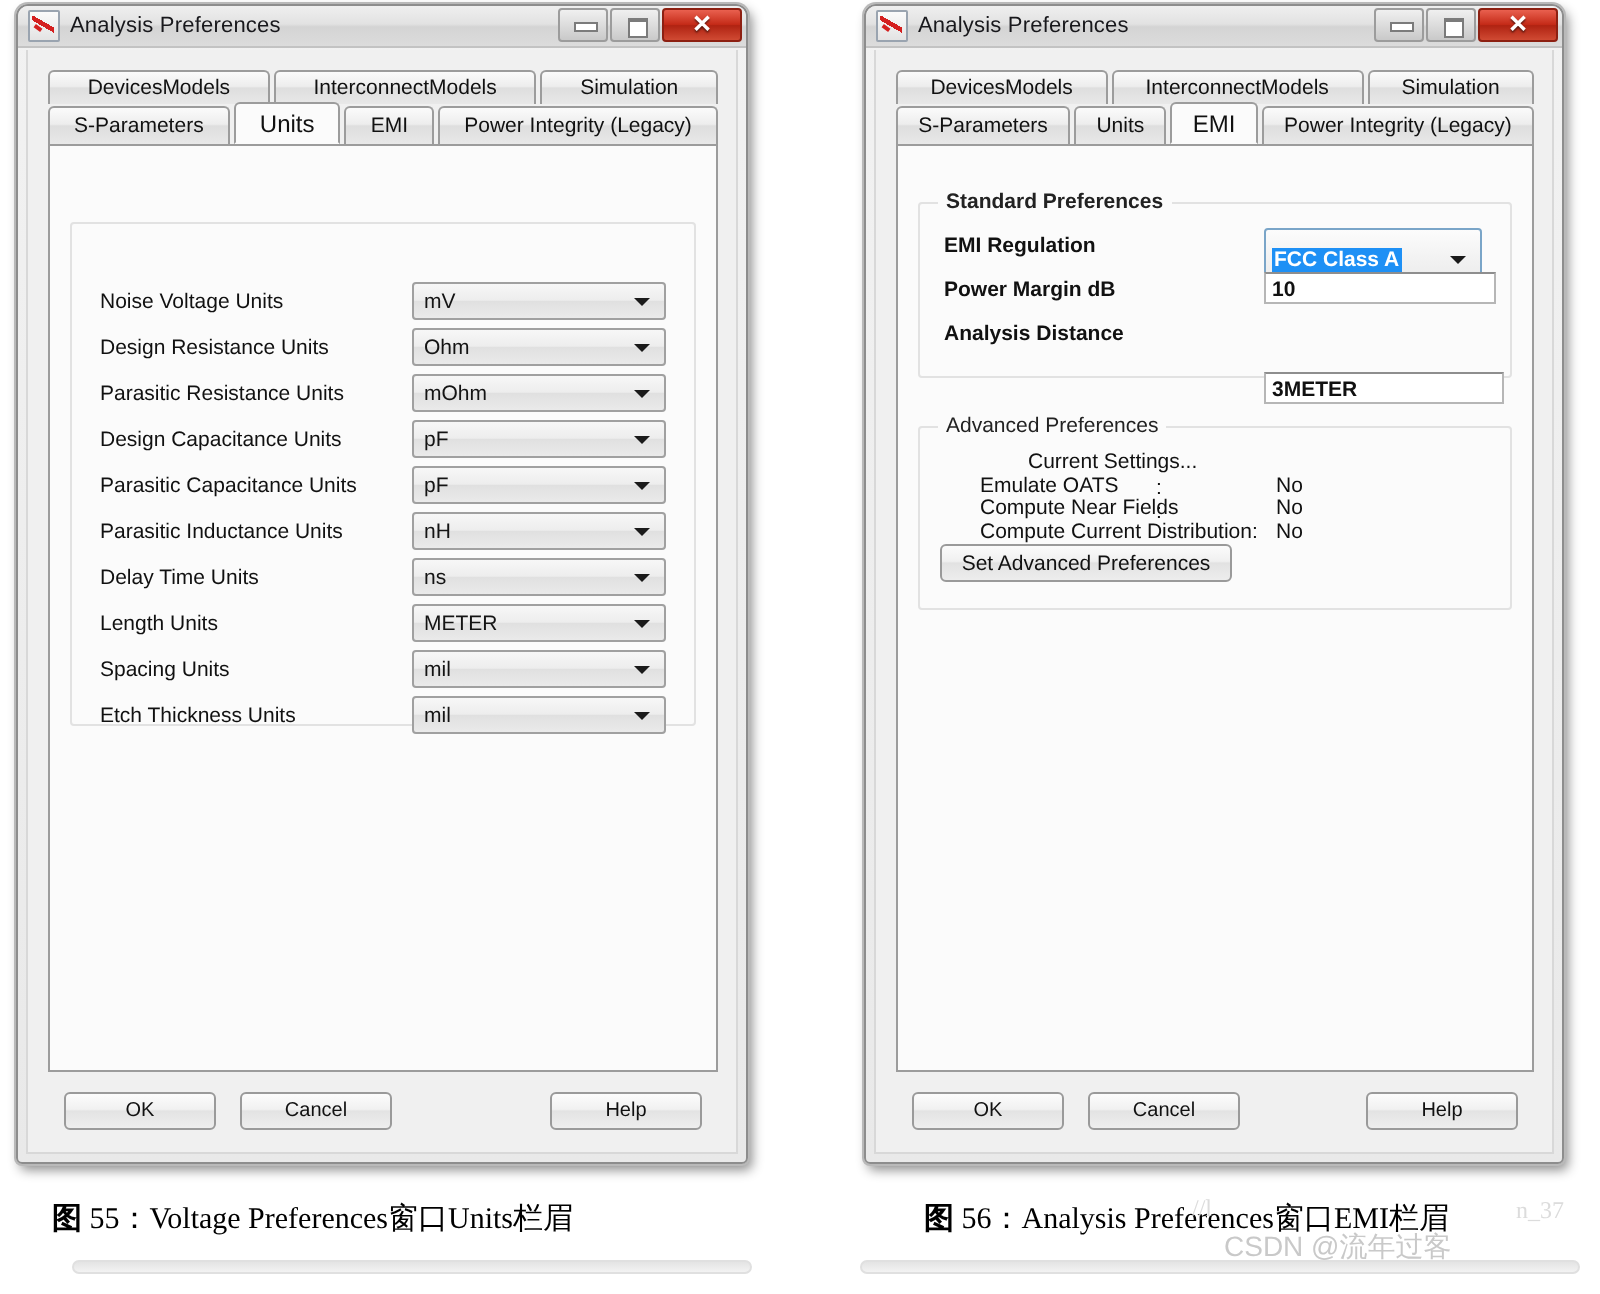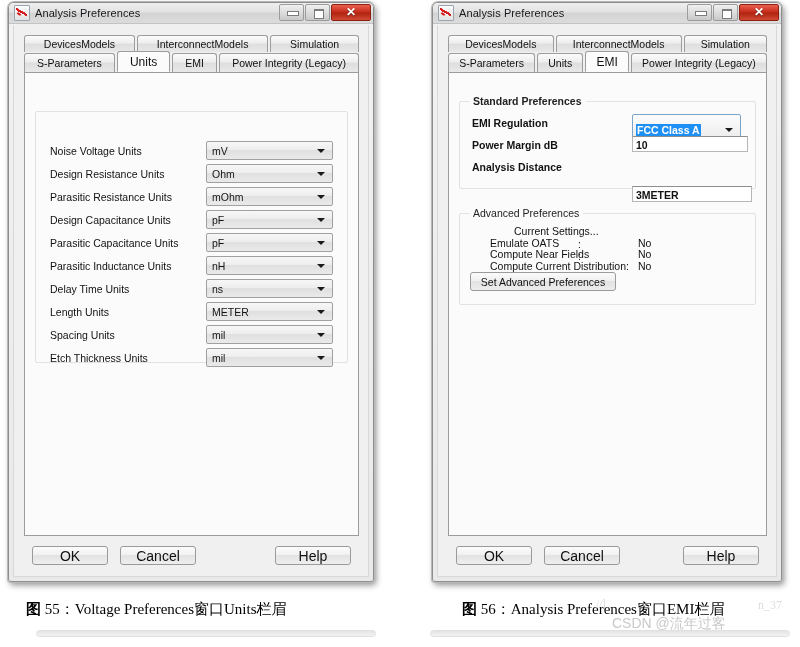--- a/index.html
+++ b/index.html
@@ -305,21 +305,21 @@
     height: 28px;
   }
   .btn-bottom {
     position: absolute;
     top: 4px;
     height: 19px;
     width: 76px;
     border: 1px solid #9a9a9a;
     border-radius: 3px;
     background: linear-gradient(to bottom, #fcfcfc 0%, #f1f1f1 45%, #e3e3e3 50%, #eeeeee 100%);
-    font-size: 14px;
+    font-size: 10px;
     color: #111;
     display: flex;
     align-items: center;
     justify-content: center;
     box-sizing: border-box;
   }
 
   
   .caption {
     position: absolute;

